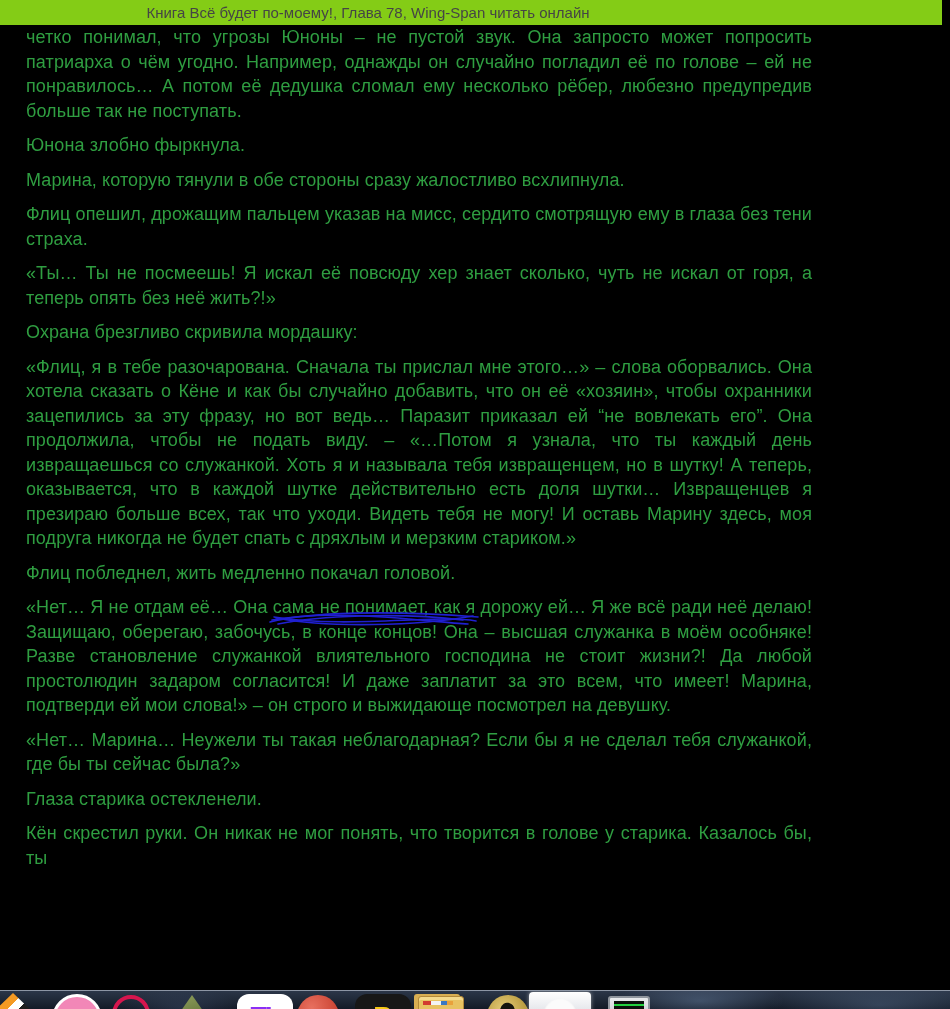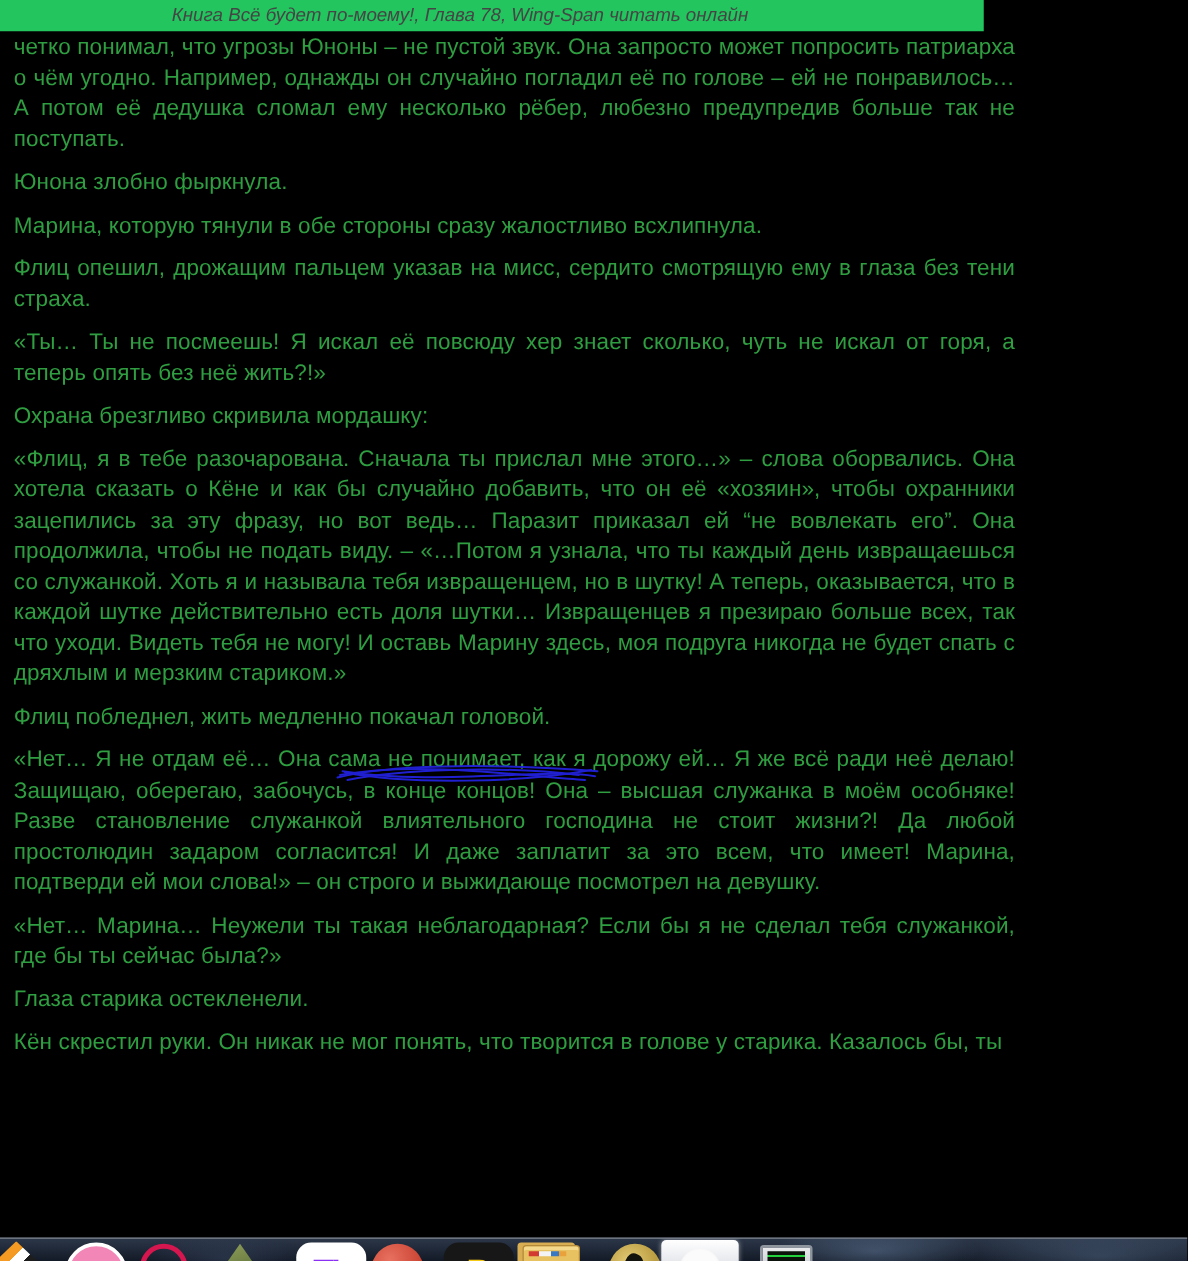--- a/index.html
+++ b/index.html
@@ -1,25 +1,25 @@
 <!DOCTYPE html>
 <html><head>
 <meta charset="utf-8">
 <style>
   html,body{margin:0;padding:0;width:950px;height:1009px;overflow:hidden;background:#000;}
   body{font-family:"Liberation Sans","DejaVu Sans",sans-serif;position:relative;}
 
   
-  .title-bar{position:absolute;top:0;left:0;width:787px;height:25px;background:#22c55e;z-index:30;font-style:italic;}
+  .title-bar{position:absolute;top:0;left:0;width:942px;height:25px;background:#84cc16;z-index:30;}
   .title-bar .title-text{position:absolute;left:0;top:0;width:736px;height:25px;line-height:25px;
     text-align:center;font-size:15px;color:#454545;white-space:nowrap;}
 
   
   .reader{position:absolute;top:25px;left:0;width:950px;height:965px;background:#000;
-    overflow:hidden;box-sizing:border-box;padding:0 138px 0 11px;}
+    overflow:hidden;box-sizing:border-box;padding:0 138px 0 26px;}
   .reader p{margin:0 0 10px 0;color:#2f9e41;font-size:18px;line-height:24.5px;
     text-align:justify;letter-spacing:0.1px;}
   .reader p:first-child{margin-top:-7px;}
 
   
   .scribble{position:absolute;left:268px;top:583px;width:215px;height:22px;z-index:5;pointer-events:none;}
 
   
   .taskbar{position:absolute;left:0;bottom:0;width:950px;height:19px;z-index:40;overflow:hidden;
     background:

